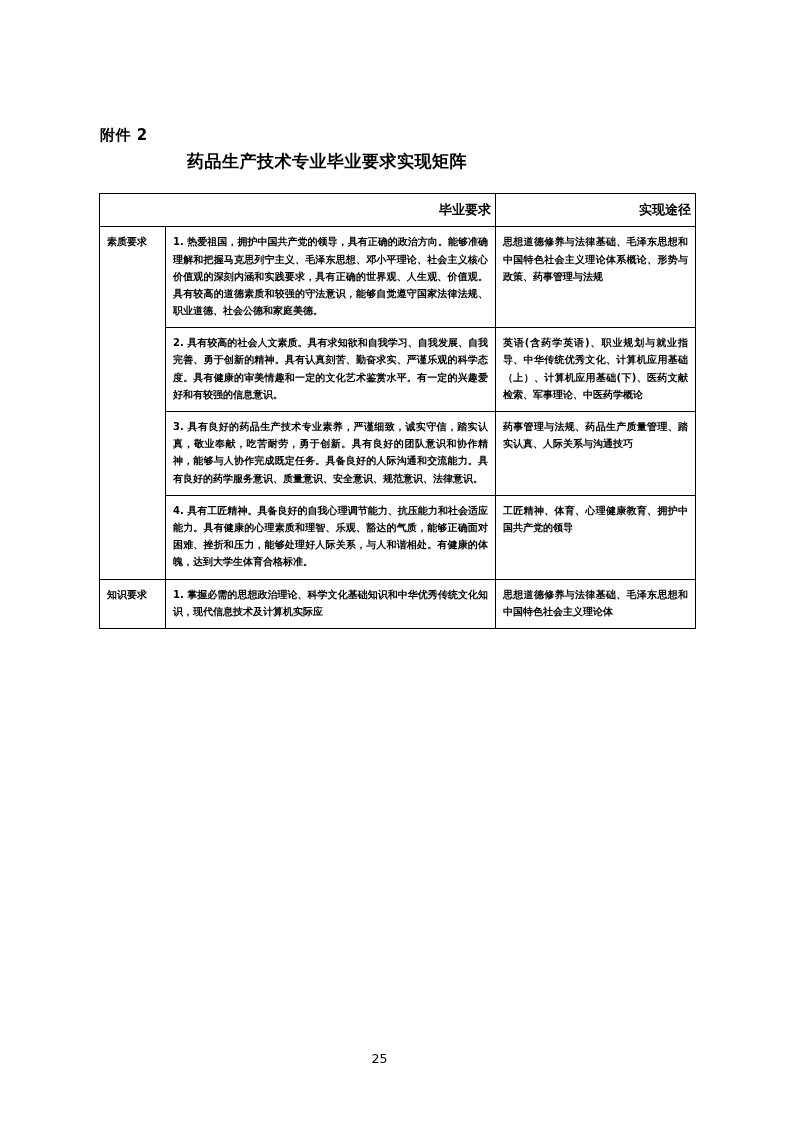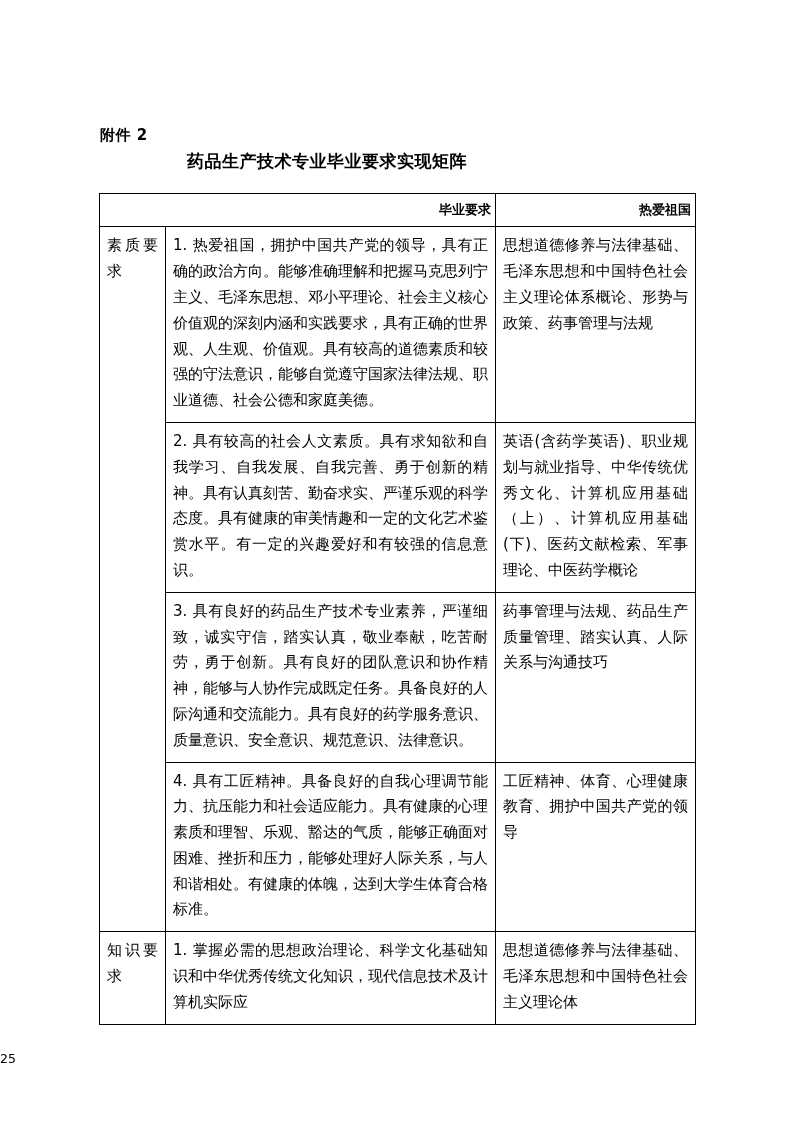--- a/index.html
+++ b/index.html
@@ -45,23 +45,23 @@
     left: 99px;
     top: 193px;
     width: 596px;
     border-collapse: collapse;
     table-layout: fixed;
   }
   table.matrix td, table.matrix th {
     border: 1px solid #000000;
     vertical-align: top;
     padding: 6px 7px 8px 7px;
-    font-size: 15px;
+    font-size: 10px;
     line-height: 1.72;
-    font-weight: normal;
+    font-weight: bold;
     text-align: justify;
     word-break: break-all;
   }
   table.matrix thead td {
     text-align: right;
     vertical-align: middle;
     font-weight: bold;
     font-size: 13px;
     padding: 5px 4px;
   }
@@ -77,21 +77,21 @@
     text-indent: 0;
   }
   .col-cat { width: 66px; }
   .col-req { width: 330px; }
   .col-path { width: 200px; }
   .page-number {
     position: absolute;
     left: 0;
     top: 1051px;
     width: 759px;
-    text-align: left;
+    text-align: center;
     font-size: 12.5px;
   }
 </style>
 </head>
 <body>
 
 <div class="page">
 
   <div class="attachment-label">附件 2</div>
 
@@ -99,21 +99,21 @@
 
   <table class="matrix">
     <colgroup>
       <col class="col-cat">
       <col class="col-req">
       <col class="col-path">
     </colgroup>
     <thead>
       <tr>
         <td colspan="2">毕业要求</td>
-        <td>热爱祖国</td>
+        <td>实现途径</td>
       </tr>
     </thead>
     <tbody>
       <tr>
         <td class="cat" rowspan="4">素质要求</td>
         <td class="req">1. 热爱祖国，拥护中国共产党的领导，具有正确的政治方向。能够准确理解和把握马克思列宁主义、毛泽东思想、邓小平理论、社会主义核心价值观的深刻内涵和实践要求，具有正确的世界观、人生观、价值观。具有较高的道德素质和较强的守法意识，能够自觉遵守国家法律法规、职业道德、社会公德和家庭美德。</td>
         <td class="path">思想道德修养与法律基础、毛泽东思想和中国特色社会主义理论体系概论、形势与政策、药事管理与法规</td>
       </tr>
       <tr>
         <td class="req">2. 具有较高的社会人文素质。具有求知欲和自我学习、自我发展、自我完善、勇于创新的精神。具有认真刻苦、勤奋求实、严谨乐观的科学态度。具有健康的审美情趣和一定的文化艺术鉴赏水平。有一定的兴趣爱好和有较强的信息意识。</td>

